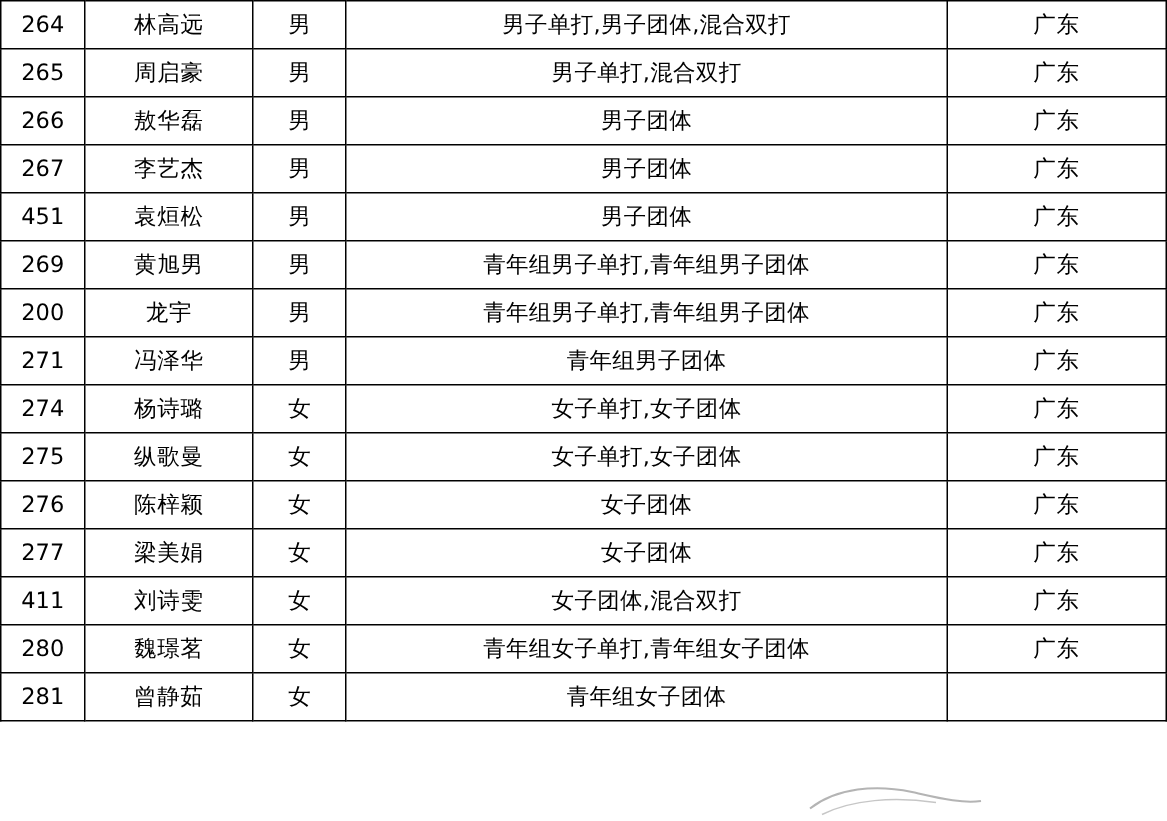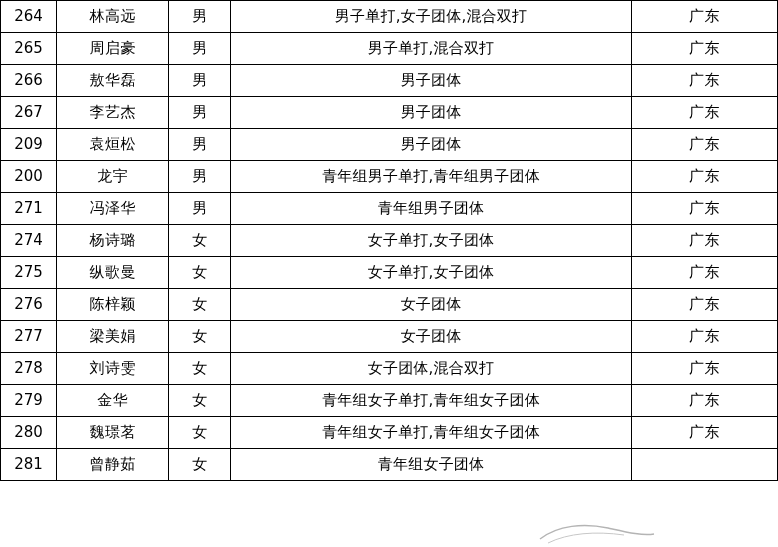--- a/index.html
+++ b/index.html
@@ -83,21 +83,21 @@
       <col class="c-gender">
       <col class="c-events">
       <col class="c-region">
     </colgroup>
     <tbody>
 
       <tr>
         <td class="num">264</td>
         <td class="name">林高远</td>
         <td class="gender">男</td>
-        <td class="events">男子单打,女子团体,混合双打</td>
+        <td class="events">男子单打,男子团体,混合双打</td>
         <td class="region">广东</td>
       </tr>
 
       <tr>
         <td class="num">265</td>
         <td class="name">周启豪</td>
         <td class="gender">男</td>
         <td class="events">男子单打,混合双打</td>
         <td class="region">广东</td>
       </tr>
@@ -112,27 +112,34 @@
 
       <tr>
         <td class="num">267</td>
         <td class="name">李艺杰</td>
         <td class="gender">男</td>
         <td class="events">男子团体</td>
         <td class="region">广东</td>
       </tr>
 
       <tr>
-        <td class="num">209</td>
+        <td class="num">451</td>
         <td class="name">袁烜松</td>
         <td class="gender">男</td>
         <td class="events">男子团体</td>
         <td class="region">广东</td>
       </tr>
 
+      <tr>
+        <td class="num">269</td>
+        <td class="name">黄旭男</td>
+        <td class="gender">男</td>
+        <td class="events">青年组男子单打,青年组男子团体</td>
+        <td class="region">广东</td>
+      </tr>
 
       <tr>
         <td class="num">200</td>
         <td class="name">龙宇</td>
         <td class="gender">男</td>
         <td class="events">青年组男子单打,青年组男子团体</td>
         <td class="region">广东</td>
       </tr>
 
       <tr>
@@ -171,34 +178,27 @@
 
       <tr>
         <td class="num">277</td>
         <td class="name">梁美娟</td>
         <td class="gender">女</td>
         <td class="events">女子团体</td>
         <td class="region">广东</td>
       </tr>
 
       <tr>
-        <td class="num">278</td>
+        <td class="num">411</td>
         <td class="name">刘诗雯</td>
         <td class="gender">女</td>
         <td class="events">女子团体,混合双打</td>
         <td class="region">广东</td>
       </tr>
 
-      <tr>
-        <td class="num">279</td>
-        <td class="name">金华</td>
-        <td class="gender">女</td>
-        <td class="events">青年组女子单打,青年组女子团体</td>
-        <td class="region">广东</td>
-      </tr>
 
       <tr>
         <td class="num">280</td>
         <td class="name">魏璟茗</td>
         <td class="gender">女</td>
         <td class="events">青年组女子单打,青年组女子团体</td>
         <td class="region">广东</td>
       </tr>
 
       <tr>

